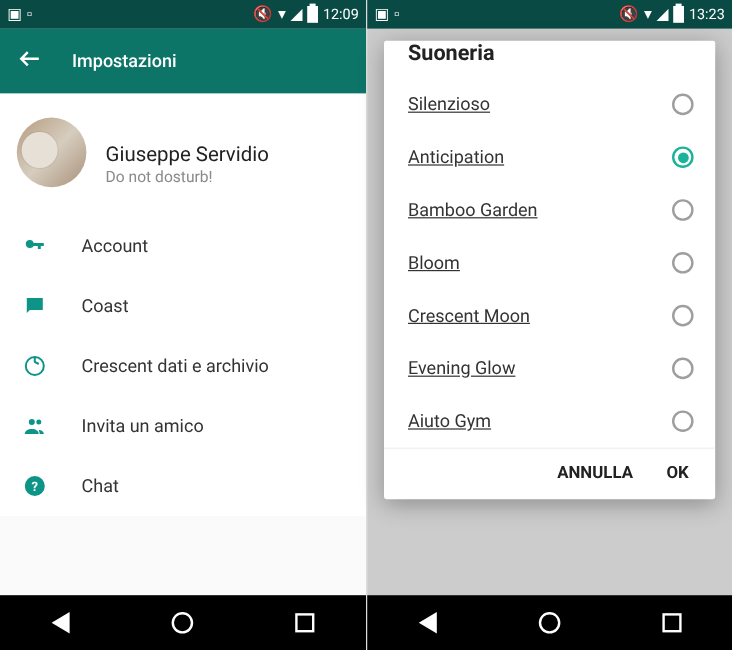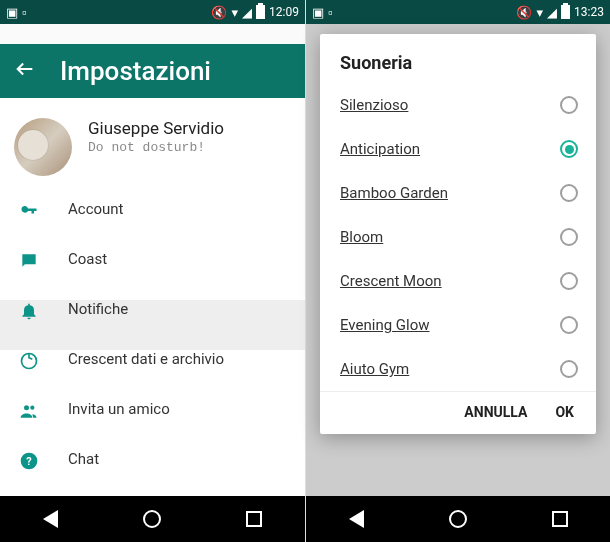--- a/index.html
+++ b/index.html
@@ -31,57 +31,56 @@
   .statusbar .battery::before { content: ""; position: absolute; top: -2px; left: 2px; width: 5px; height: 2px; background: #fff; }
 
   
   .appbar {
     height: 54px;
     background: #0d7468;
     color: #fff;
     display: flex;
     align-items: center;
     padding: 0 14px;
-    font-size: 26px;
+    font-size: 15px;
     font-weight: 500;
-    margin-top: 20px;
   }
   .appbar .back { margin-right: 24px; }
 
   
   .profile {
     display: flex;
-    align-items: flex-start;
+    align-items: flex-end;
     padding: 20px 14px 24px 14px;
     background: #fff;
   }
   .avatar {
     width: 58px; height: 58px; border-radius: 50%;
     background: linear-gradient(135deg,#b59b7d 0%,#d6cdbf 50%,#a89078 100%);
     position: relative;
     margin-right: 16px;
     flex-shrink: 0;
   }
   .avatar::after {
     content:"";
     position:absolute;
     width: 30px; height: 30px;
     border-radius: 50%;
     background: #e6e0d6;
     left: 4px; top: 12px;
     box-shadow: 0 0 0 1px rgba(0,0,0,0.05);
   }
   .profile-text .name { font-size: 17px; color: #222; margin-bottom: 2px; }
-  .profile-text .status { font-size: 13px; color: #8a8a8a; font-family: Liberation Mono, monospace; }
+  .profile-text .status { font-size: 13px; color: #8a8a8a; }
 
   
   .settings-list { background: #fff; }
   .settings-item {
     display: flex;
-    align-items: flex-start;
+    align-items: center;
     height: 50px;
     padding: 0 18px;
     font-size: 15px;
     color: #333;
   }
   .settings-item.active { background: #eee; }
   .settings-item .icon {
     width: 22px; height: 22px;
     margin-right: 28px;
     color: #0d9488;
@@ -106,21 +105,20 @@
   .nav-sq { width:16px;height:16px;border:2px solid #fff; }
 
   
   .screen2-bg { position:absolute; inset:24px 0 46px 0; background:#ccc; }
   .dialog {
     position: absolute;
     top: 34px; left: 14px; right: 14px;
     background: #fff;
     border-radius: 2px;
     box-shadow: 0 4px 20px rgba(0,0,0,0.3);
-    padding-top: 18px;
   }
   .dialog-title { font-size: 18px; font-weight: 700; color: #222; padding: 0 20px 10px 20px; }
   .ringtone-list { }
   .ringtone-item {
     display: flex;
     align-items: center;
     justify-content: space-between;
     padding: 0 18px 0 20px;
     height: 44px;
     font-size: 15px;
@@ -187,28 +185,20 @@
         <span>Account</span>
       </div>
       <div class="settings-item">
         <span class="icon">
           <svg viewBox="0 0 24 24" fill="currentColor">
             <path d="M4 4h16v12H7l-3 3V4z"></path>
           </svg>
         </span>
         <span>Coast</span>
       </div>
-      <div class="settings-item active">
-        <span class="icon">
-          <svg viewBox="0 0 24 24" fill="currentColor">
-            <path d="M12 22a2 2 0 0 0 2-2h-4a2 2 0 0 0 2 2zm6-6V11a6 6 0 0 0-5-5.91V4a1 1 0 0 0-2 0v1.09A6 6 0 0 0 6 11v5l-2 2v1h16v-1l-2-2z"></path>
-          </svg>
-        </span>
-        <span>Notifiche</span>
-      </div>
       <div class="settings-item">
         <span class="icon">
           <svg viewBox="0 0 24 24" fill="none" stroke="currentColor" stroke-width="2">
             <circle cx="12" cy="12" r="9"></circle>
             <path d="M12 3v5l4 2"></path>
           </svg>
         </span>
         <span>Crescent dati e archivio</span>
       </div>
       <div class="settings-item">

